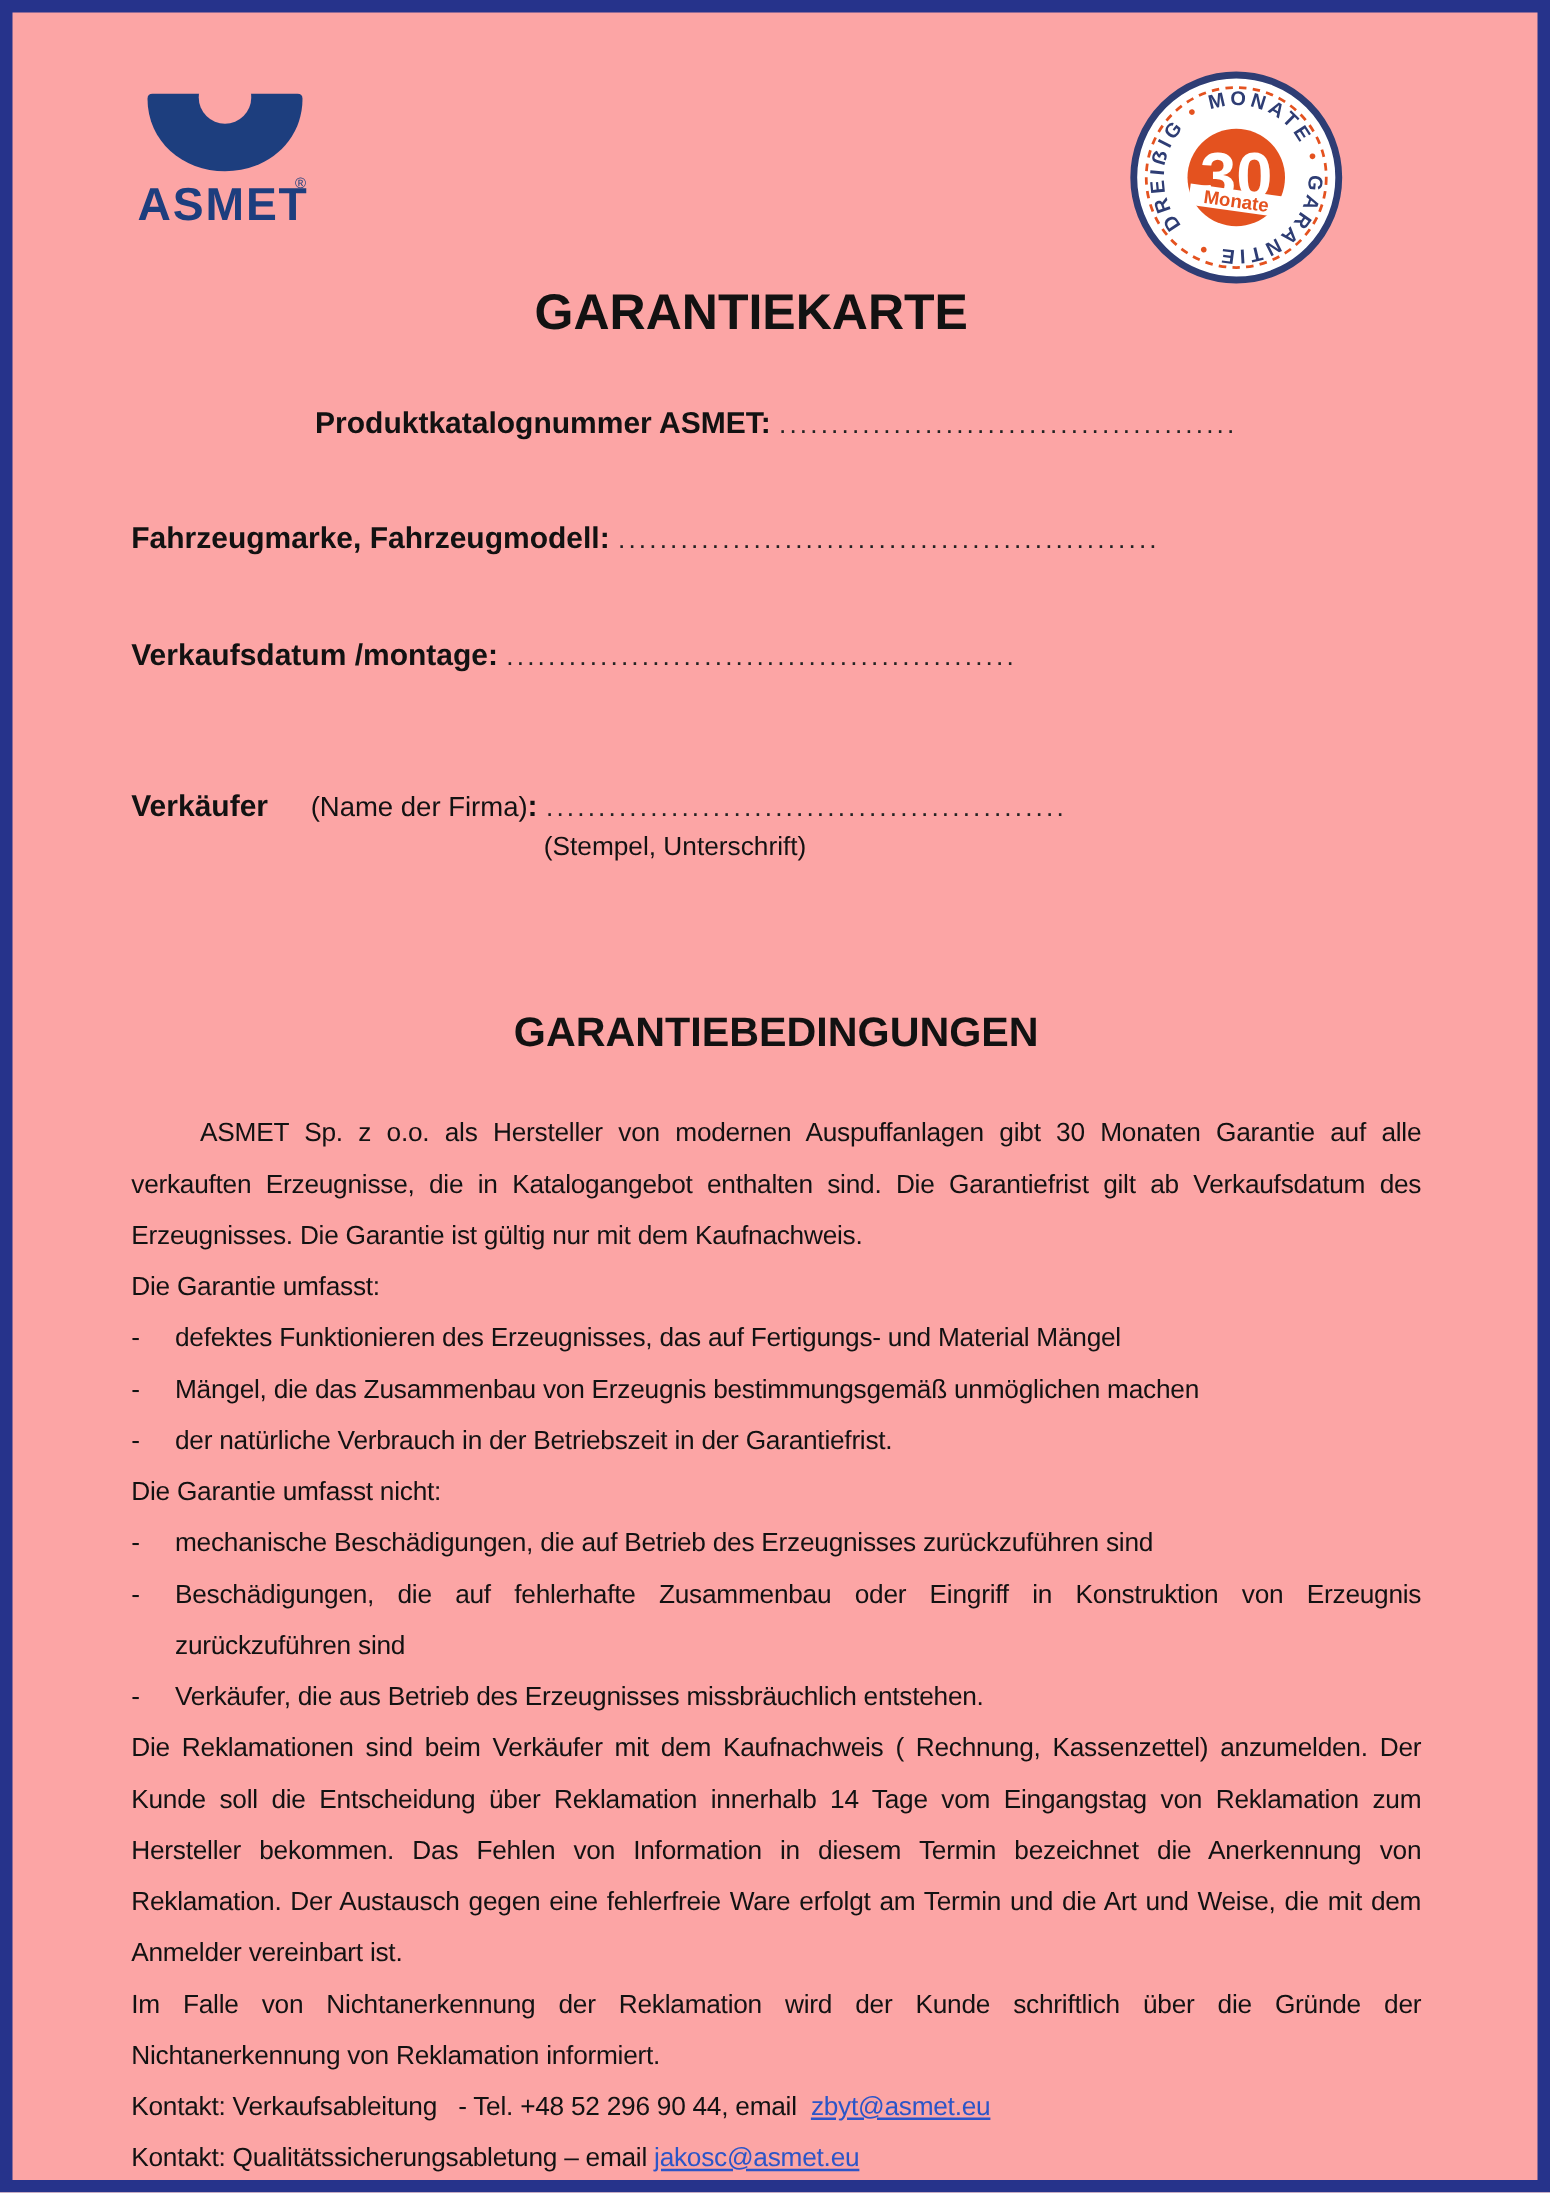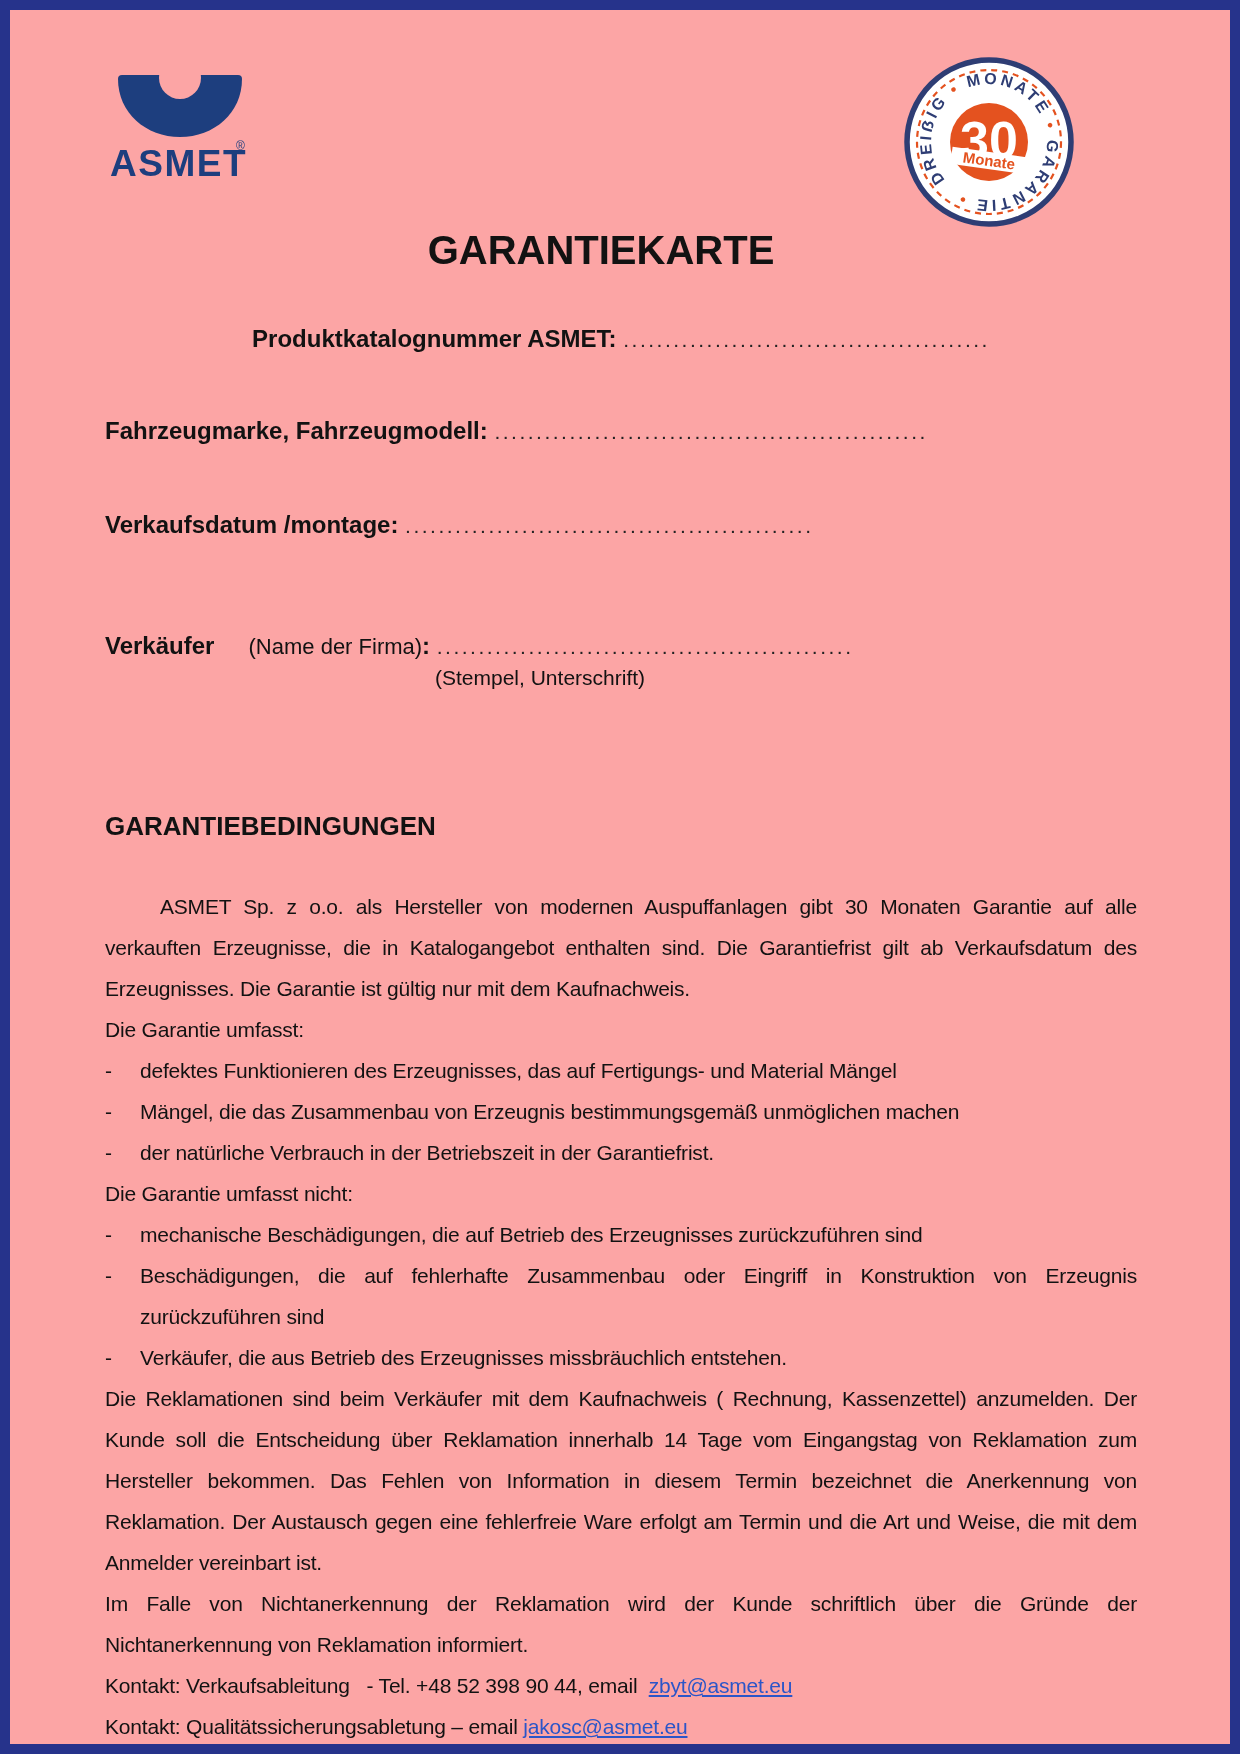--- a/index.html
+++ b/index.html
@@ -31,21 +31,21 @@
   .frow{white-space:nowrap;}
   .frow .lbl{font-weight:bold;}
   .frow .lbl-normal{font-weight:normal;font-size:22px;margin-left:28px;}
   .dots{font-size:21px;letter-spacing:2.5px;color:#222;}
   .m1{margin-bottom:64px;text-align:center;}
   .m2{margin-bottom:66px;}
   .m3{margin-bottom:93px;}
   .stamp-note{font-size:21px;margin:6px 0 0 330px;}
   
   .cond-title{
-    font-size:26px;font-weight:bold;
+    text-align:center;font-size:33px;font-weight:bold;
     margin-top:118px;line-height:36px;
   }
   .body{
     margin-top:42px;
     font-size:21px;line-height:41px;letter-spacing:-0.2px;
   }
   .body p{margin:0;text-align:justify;}
   .indent{text-indent:55px;}
   .list-title{text-align:left !important;}
   .li{display:flex;}
@@ -149,18 +149,18 @@
         <span class="li-text">Beschädigungen, die auf fehlerhafte Zusammenbau oder Eingriff in Konstruktion von Erzeugnis zurückzuführen sind</span>
       </div>
       <div class="li">
         <span class="dash">-</span>
         <span class="li-text">Verkäufer, die aus Betrieb des Erzeugnisses missbräuchlich entstehen.</span>
       </div>
 
       <p>Die Reklamationen sind beim Verkäufer mit dem Kaufnachweis ( Rechnung, Kassenzettel) anzumelden. Der Kunde soll die Entscheidung über Reklamation innerhalb 14 Tage vom Eingangstag von Reklamation zum Hersteller bekommen. Das Fehlen von Information in diesem Termin bezeichnet die Anerkennung von Reklamation. Der Austausch gegen eine fehlerfreie  Ware erfolgt am Termin und die Art und Weise, die mit dem Anmelder vereinbart ist.</p>
       <p>Im Falle von Nichtanerkennung der Reklamation wird der Kunde schriftlich über die Gründe der Nichtanerkennung von Reklamation informiert.</p>
 
-      <p class="contact"><span>Kontakt: Verkaufsableitung   - Tel. +48 52 398 90 44, email  </span><a class="email" href="#">zbyt@asmet.eu</a></p>
+      <p class="contact"><span>Kontakt: Verkaufsableitung   - Tel. +48 52 296 90 44, email  </span><a class="email" href="#">zbyt@asmet.eu</a></p>
       <p class="contact"><span>Kontakt: Qualitätssicherungsabletung – email </span><a class="email" href="#">jakosc@asmet.eu</a></p>
     </div>
 
   </div>
 </div>
 
 </body></html>

